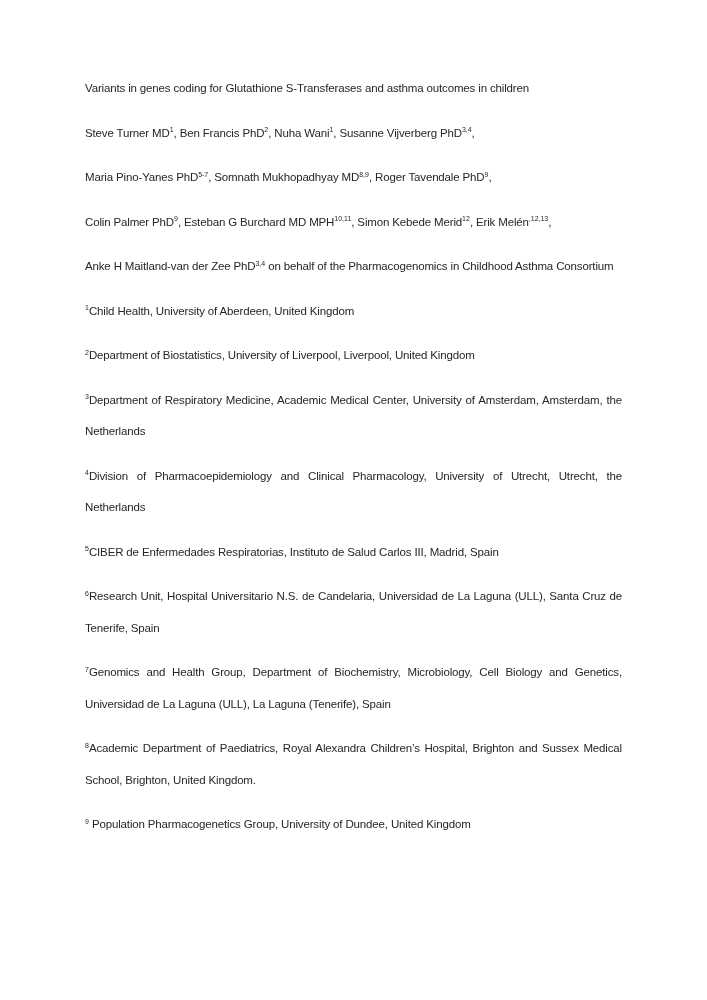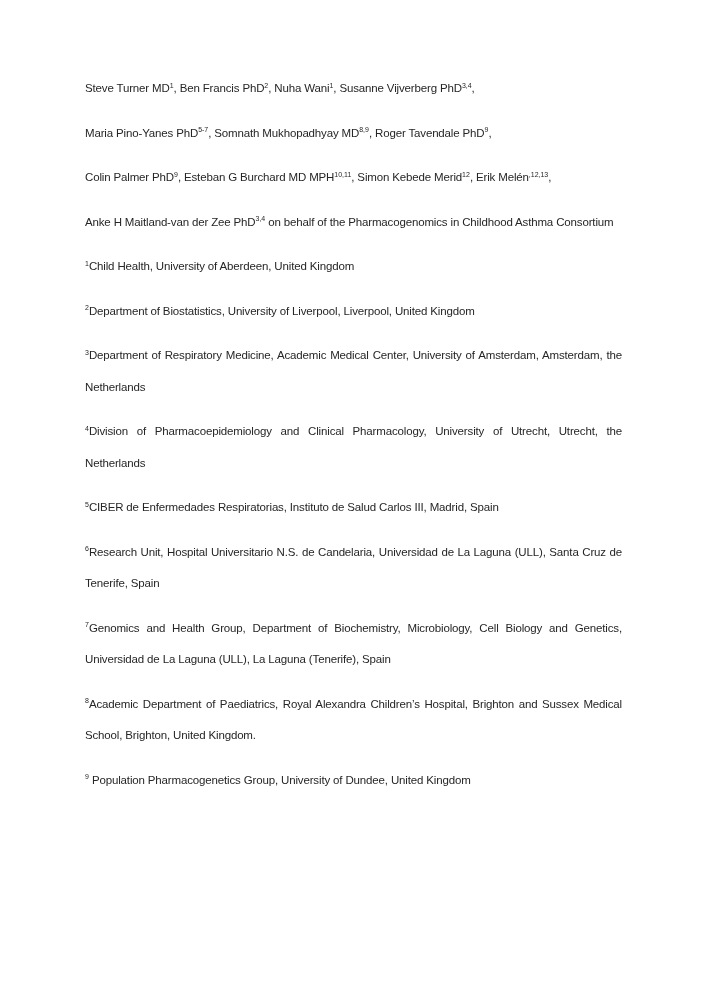--- a/index.html
+++ b/index.html
@@ -35,20 +35,21 @@
     letter-spacing: 0;
     vertical-align: baseline;
     position: relative;
     top: -4.5px;
   }
 </style>
 </head>
 <body>
 
 <div class="page">
+  <p class="doc-line">Variants in genes coding for Glutathione S-Transferases and asthma outcomes in children</p>
   <p class="doc-line">Steve Turner MD<sup>1</sup>, Ben Francis PhD<sup>2</sup>, Nuha Wani<sup>1</sup>, Susanne Vijverberg PhD<sup>3,4</sup>,</p>
   <p class="doc-line">Maria Pino-Yanes PhD<sup>5-7</sup>, Somnath Mukhopadhyay MD<sup>8,9</sup>, Roger Tavendale PhD<sup>9</sup>,</p>
   <p class="doc-line">Colin Palmer PhD<sup>9</sup>, Esteban G Burchard MD MPH<sup>10,11</sup>, Simon Kebede Merid<sup>12</sup>, Erik Melén<sup>,12,13</sup>,</p>
   <p class="doc-line">Anke H Maitland-van der Zee PhD<sup>3,4</sup> on behalf of the Pharmacogenomics in Childhood Asthma Consortium</p>
   <p class="doc-line"><sup>1</sup>Child Health, University of Aberdeen, United Kingdom</p>
   <p class="doc-line"><sup>2</sup>Department of Biostatistics, University of Liverpool, Liverpool, United Kingdom</p>
   <p class="doc-line"><sup>3</sup>Department of Respiratory Medicine, Academic Medical Center, University of Amsterdam, Amsterdam, the Netherlands</p>
   <p class="doc-line"><sup>4</sup>Division of Pharmacoepidemiology and Clinical Pharmacology, University of Utrecht, Utrecht, the Netherlands</p>
   <p class="doc-line"><sup>5</sup>CIBER de Enfermedades Respiratorias, Instituto de Salud Carlos III, Madrid, Spain</p>
   <p class="doc-line"><sup>6</sup>Research Unit, Hospital Universitario N.S. de Candelaria, Universidad de La Laguna (ULL), Santa Cruz de Tenerife, Spain</p>

